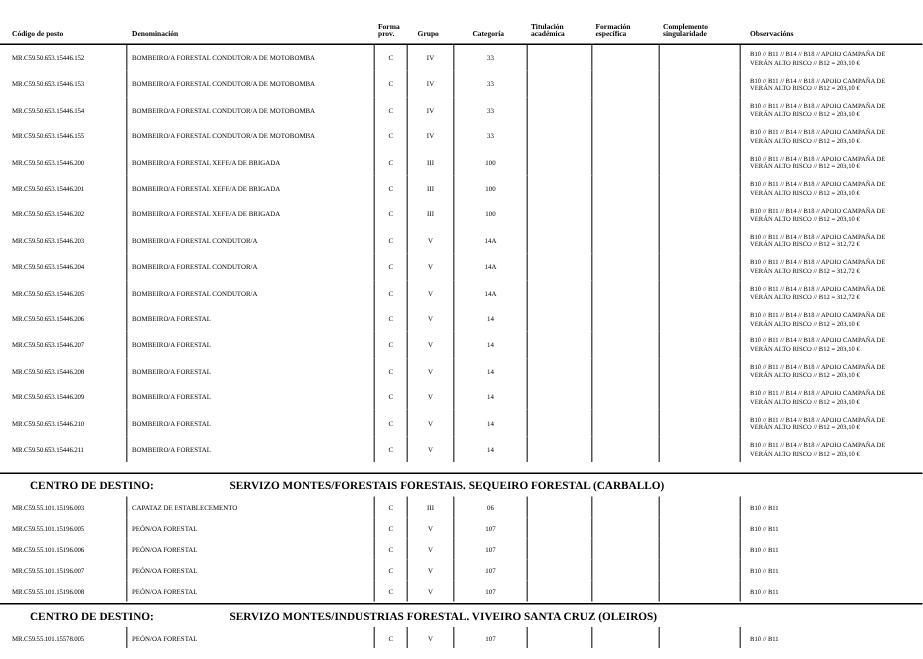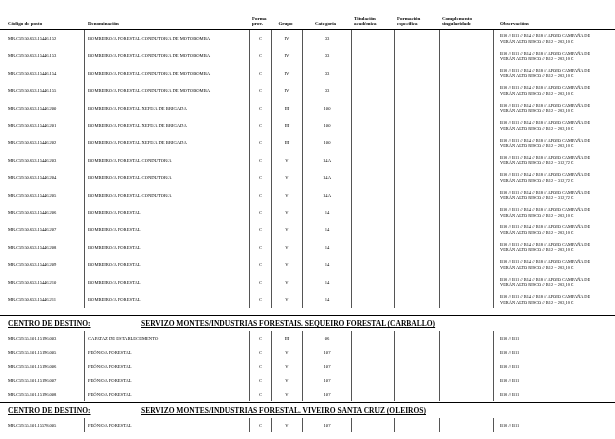--- a/index.html
+++ b/index.html
@@ -52,22 +52,22 @@
   .c-codigo { padding-left:8px; letter-spacing:-0.1px; }
   .c-denominacion { padding-left:3px; }
   .c-forma, .c-grupo, .c-categoria { justify-content:center; }
   .c-observacions { padding-left:6px; }
   .c-observacions .txt { display:block; width:104px; font-size:4.4px; line-height:5.5px; }
 
   
   .section-header {
     border-top:1px solid #000;
     margin-top:7px;
-    padding:3px 0 3px 8px;
-    display:flex; align-items:baseline;text-decoration:underline;
+    padding:3px 0 3px 20px;
+    display:flex; align-items:baseline;
   }
   .sh-tight { margin-top:1px; }
   .centro-label { font-weight:bold; font-size:7.5px; width:133px; flex:none; }
   .centro-name { font-weight:bold; font-size:7.5px; }
 </style>
 </head>
 <body>
 
 <div class="page">
 
@@ -545,21 +545,21 @@
           <div class="cell c-complemento">
             <span class="txt"></span>
           </div>
           <div class="cell c-observacions">
             <span class="txt">B10 // B11 // B14 // B18 // APOIO CAMPAÑA DE VERÁN ALTO RISCO // B12 = 203,10 €</span>
           </div>
         </div>
       </div>
       <div class="section-header">
         <span class="centro-label">CENTRO DE DESTINO:</span>
-        <span class="centro-name">SERVIZO MONTES/INDUSTRIAS FORESTAIS. SEQUEIRO FORESTAL (CARBALLO)</span>
+        <span class="centro-name">SERVIZO MONTES/FORESTAIS FORESTAIS. SEQUEIRO FORESTAL (CARBALLO)</span>
       </div>
       <div class="s2">
         <div class="grid-row row">
           <div class="cell c-codigo">
             <span class="txt">MR.C59.55.101.15196.003</span>
           </div>
           <div class="cell c-denominacion">
             <span class="txt">CAPATAZ DE ESTABLECEMENTO</span>
           </div>
           <div class="cell c-forma">

